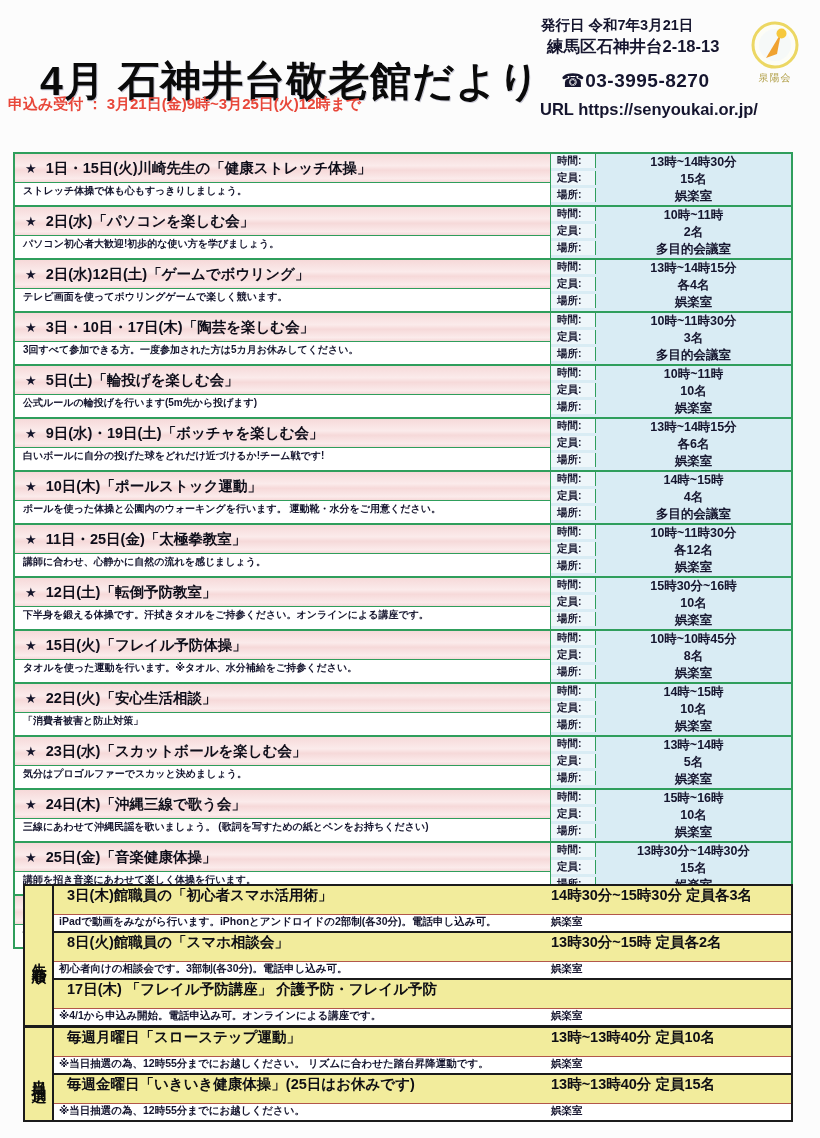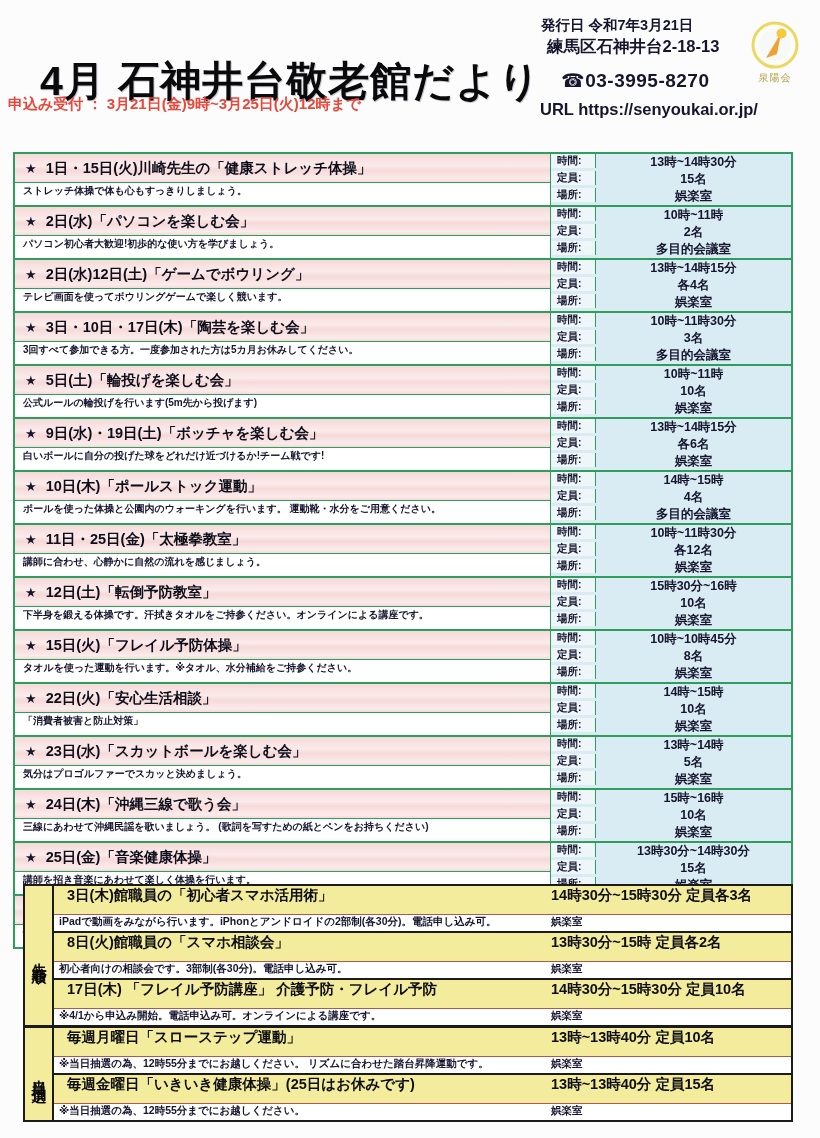--- a/index.html
+++ b/index.html
@@ -501,21 +501,20 @@
             <span class="sec-info">13時30分~15時 定員各2名</span>
           </div>
           <div class="sec-desc">
             <span class="sec-desc-text">初心者向けの相談会です。3部制(各30分)。電話申し込み可。</span>
             <span class="sec-place">娯楽室</span>
           </div>
         </div>
         <div class="sec-row">
           <div class="sec-title">
             <span class="sec-title-text">17日(木) 「フレイル予防講座」 介護予防・フレイル予防</span>
-            <span class="sec-info">14時30分~15時30分 定員10名</span>
           </div>
           <div class="sec-desc">
             <span class="sec-desc-text">※4/1から申込み開始。電話申込み可。オンラインによる講座です。</span>
             <span class="sec-place">娯楽室</span>
           </div>
         </div>
       </div>
     </div>
 
     <div class="section">

